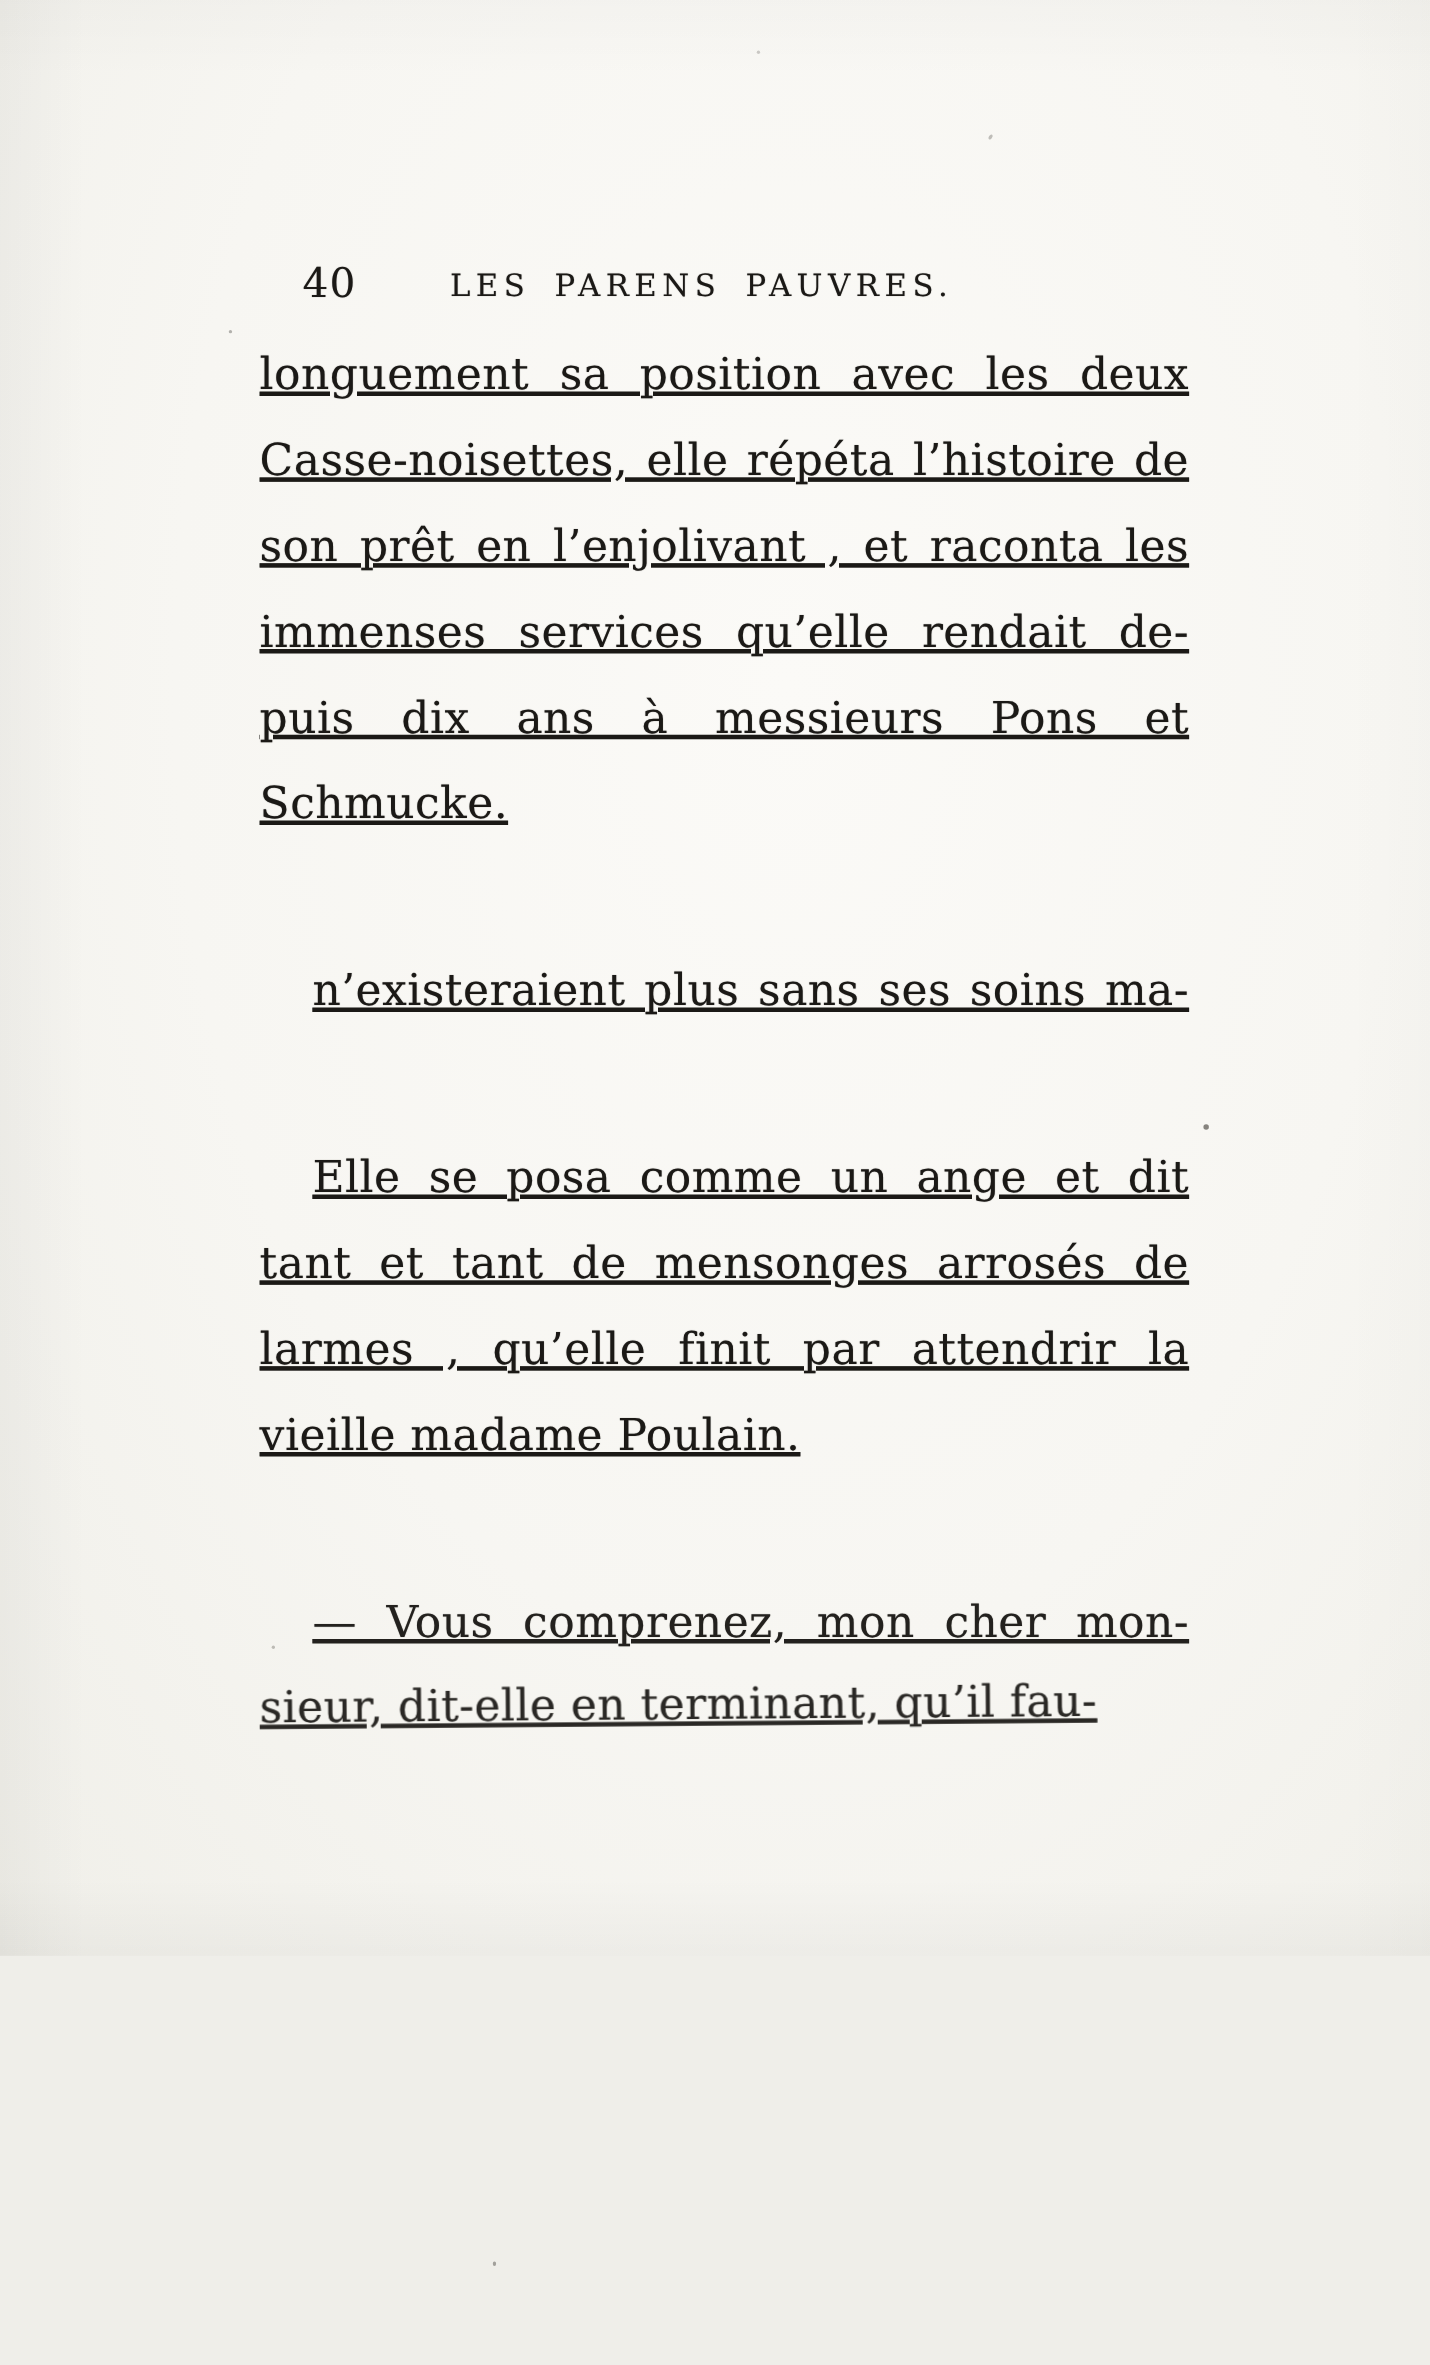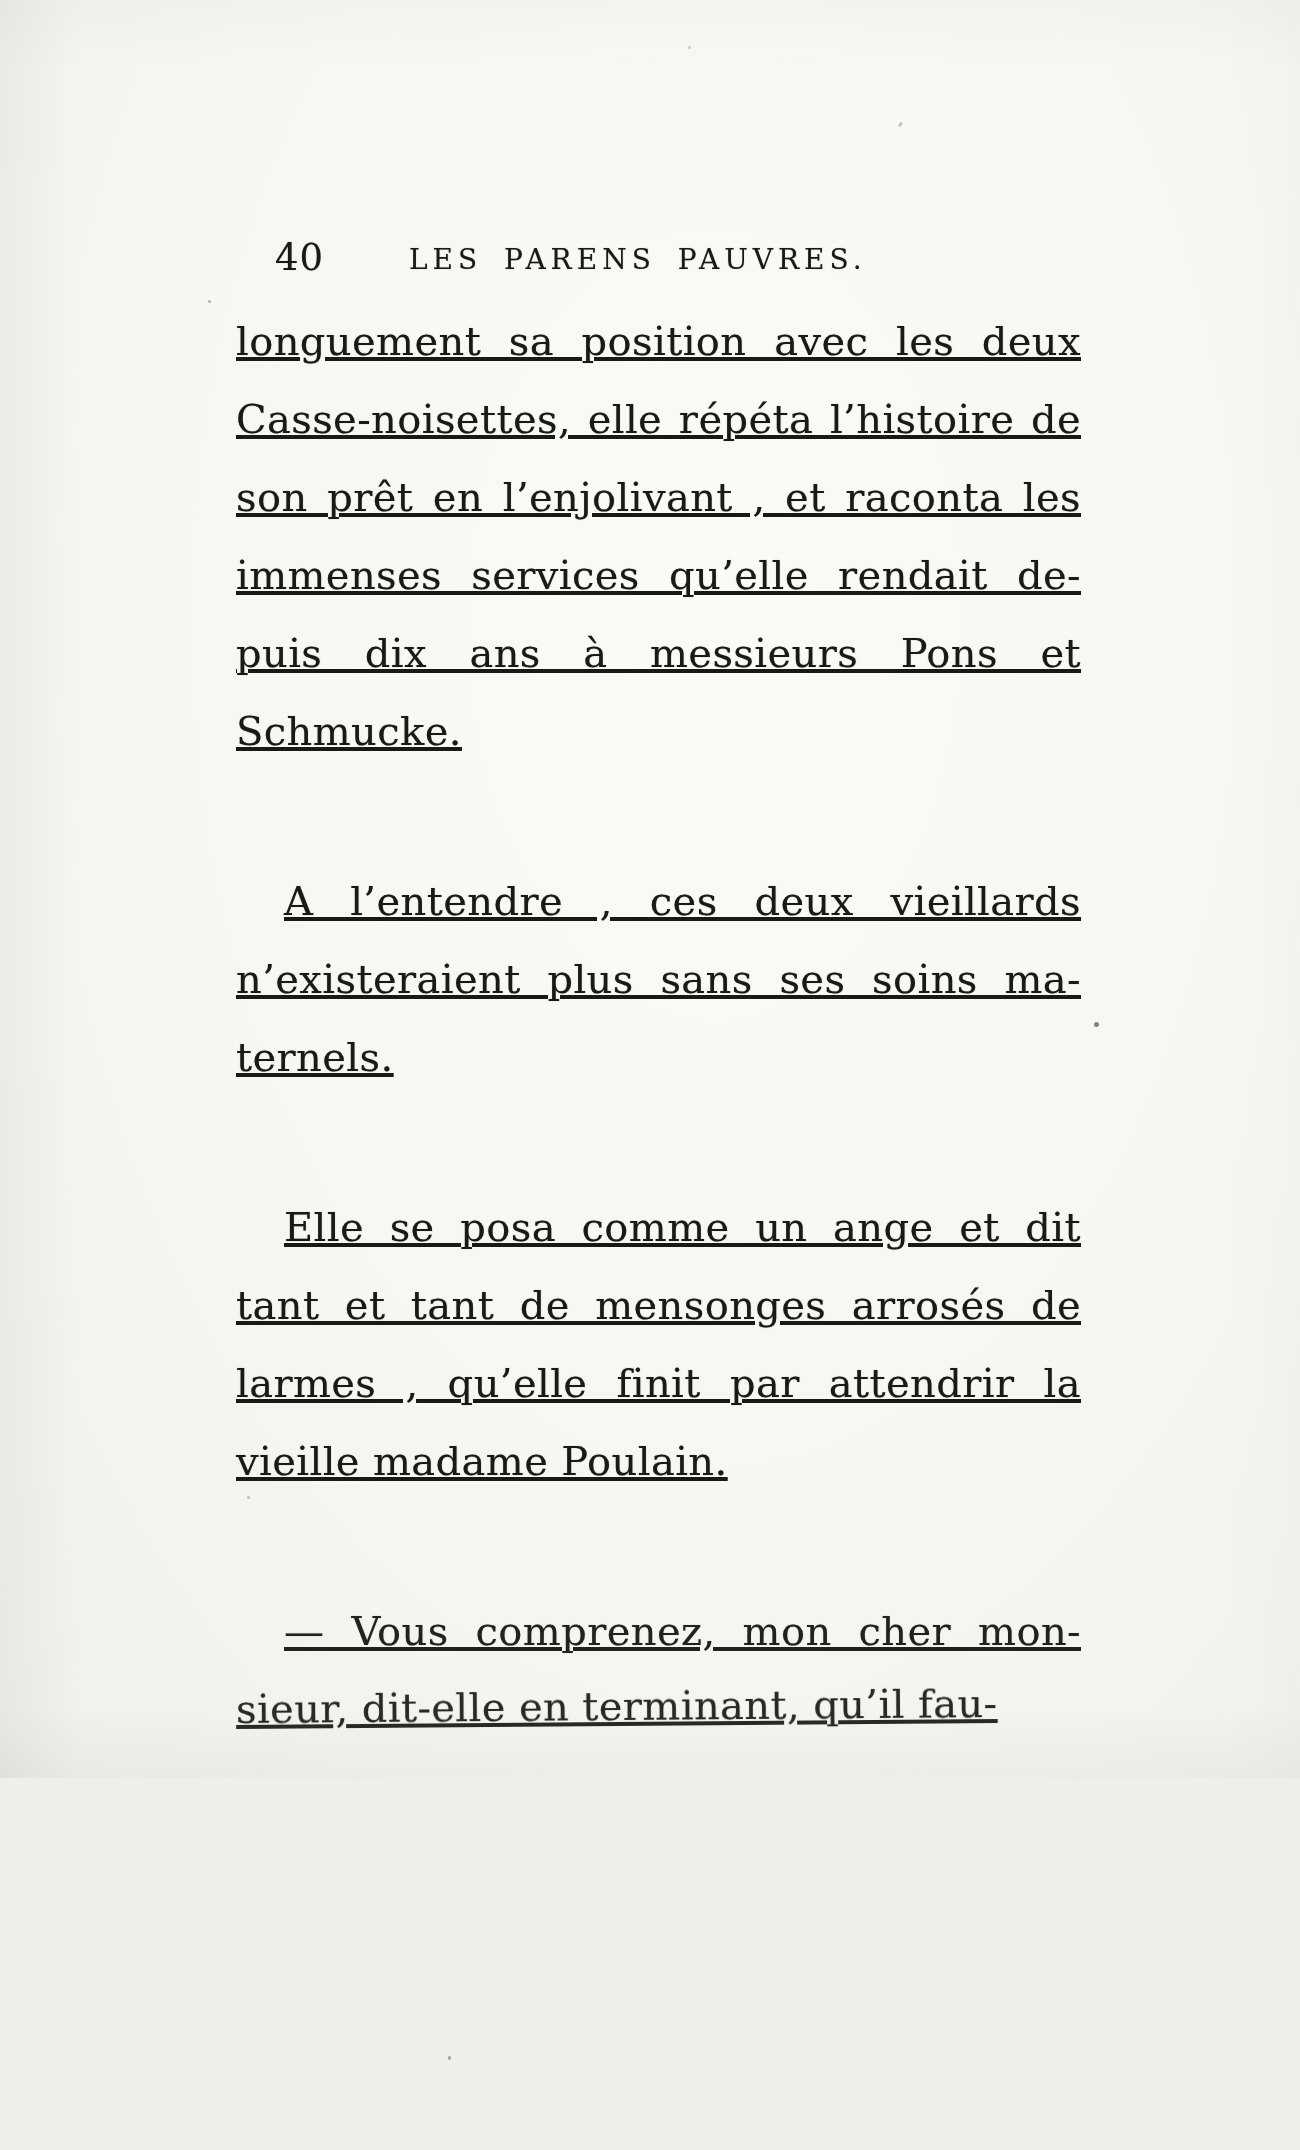--- a/index.html
+++ b/index.html
@@ -115,23 +115,21 @@
   <div class="text-block">
       <div class="paragraph">
         <div class="line">longuement sa position avec les deux</div>
         <div class="line">Casse-noisettes, elle répéta l’histoire de</div>
         <div class="line">son prêt en l’enjolivant , et raconta les</div>
         <div class="line">immenses services qu’elle rendait de-</div>
         <div class="line">puis dix ans à messieurs Pons et</div>
         <div class="line last">Schmucke.</div>
       </div>
       <div class="paragraph indent">
-        <div class="line">A l’entendre , ces deux vieillards</div>
         <div class="line">n’existeraient plus sans ses soins ma-</div>
-        <div class="line last">ternels.</div>
       </div>
       <div class="paragraph indent">
         <div class="line">Elle se posa comme un ange et dit</div>
         <div class="line">tant et tant de mensonges arrosés de</div>
         <div class="line">larmes , qu’elle finit par attendrir la</div>
         <div class="line last">vieille madame Poulain.</div>
       </div>
       <div class="paragraph indent">
         <div class="line">— Vous comprenez, mon cher mon-</div>
         <div class="line last">sieur, dit-elle en terminant, qu’il fau-</div>

